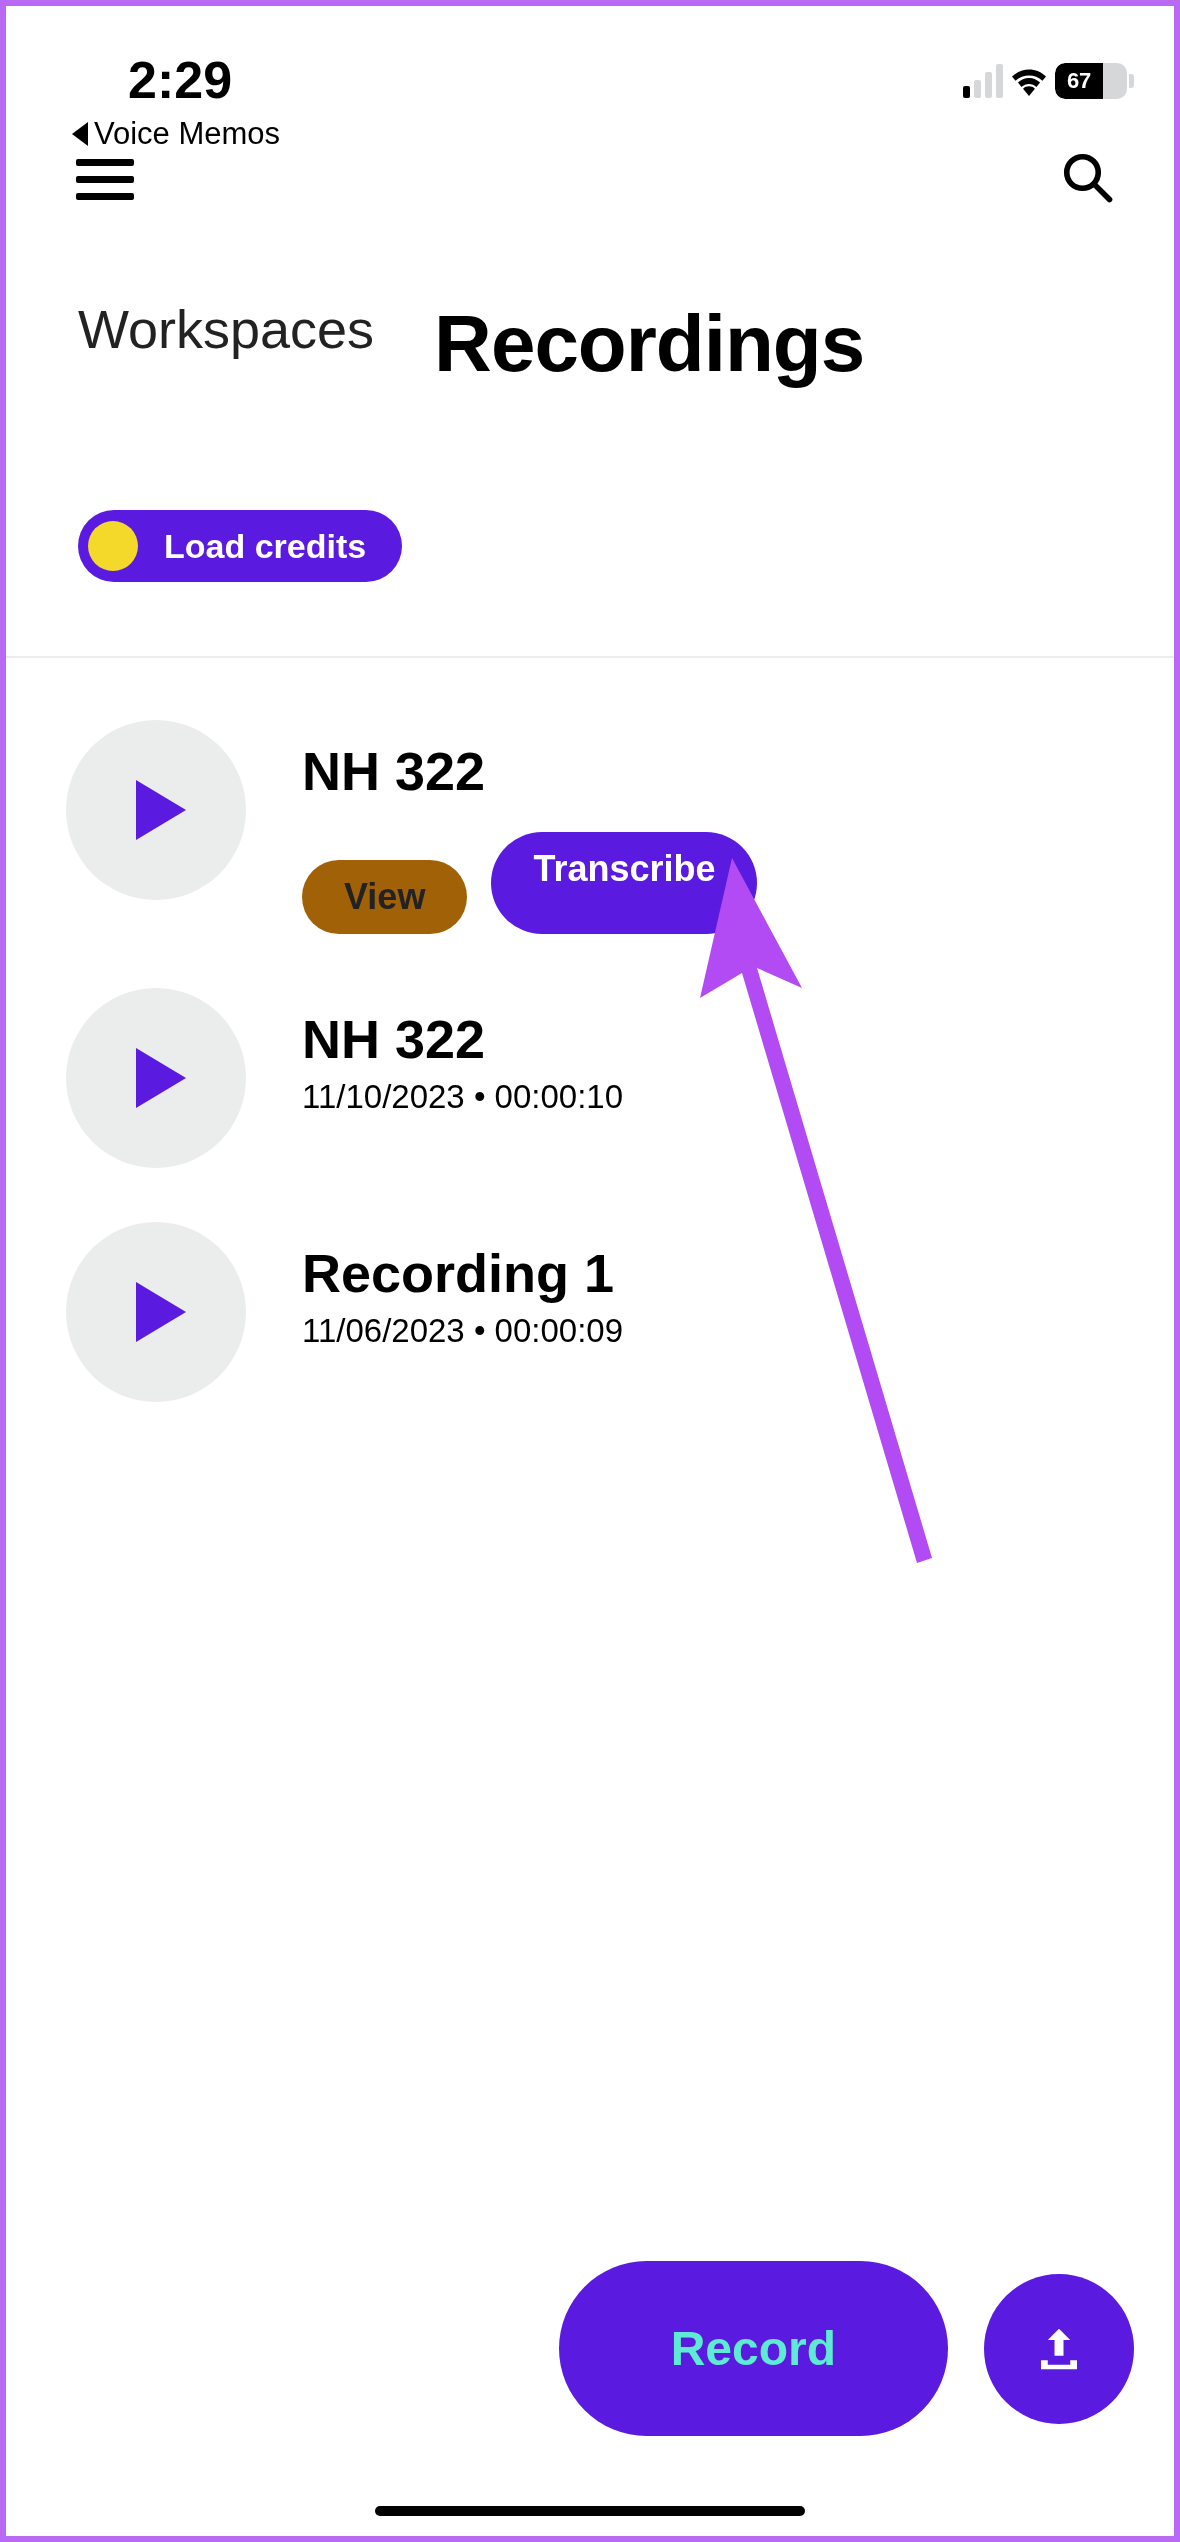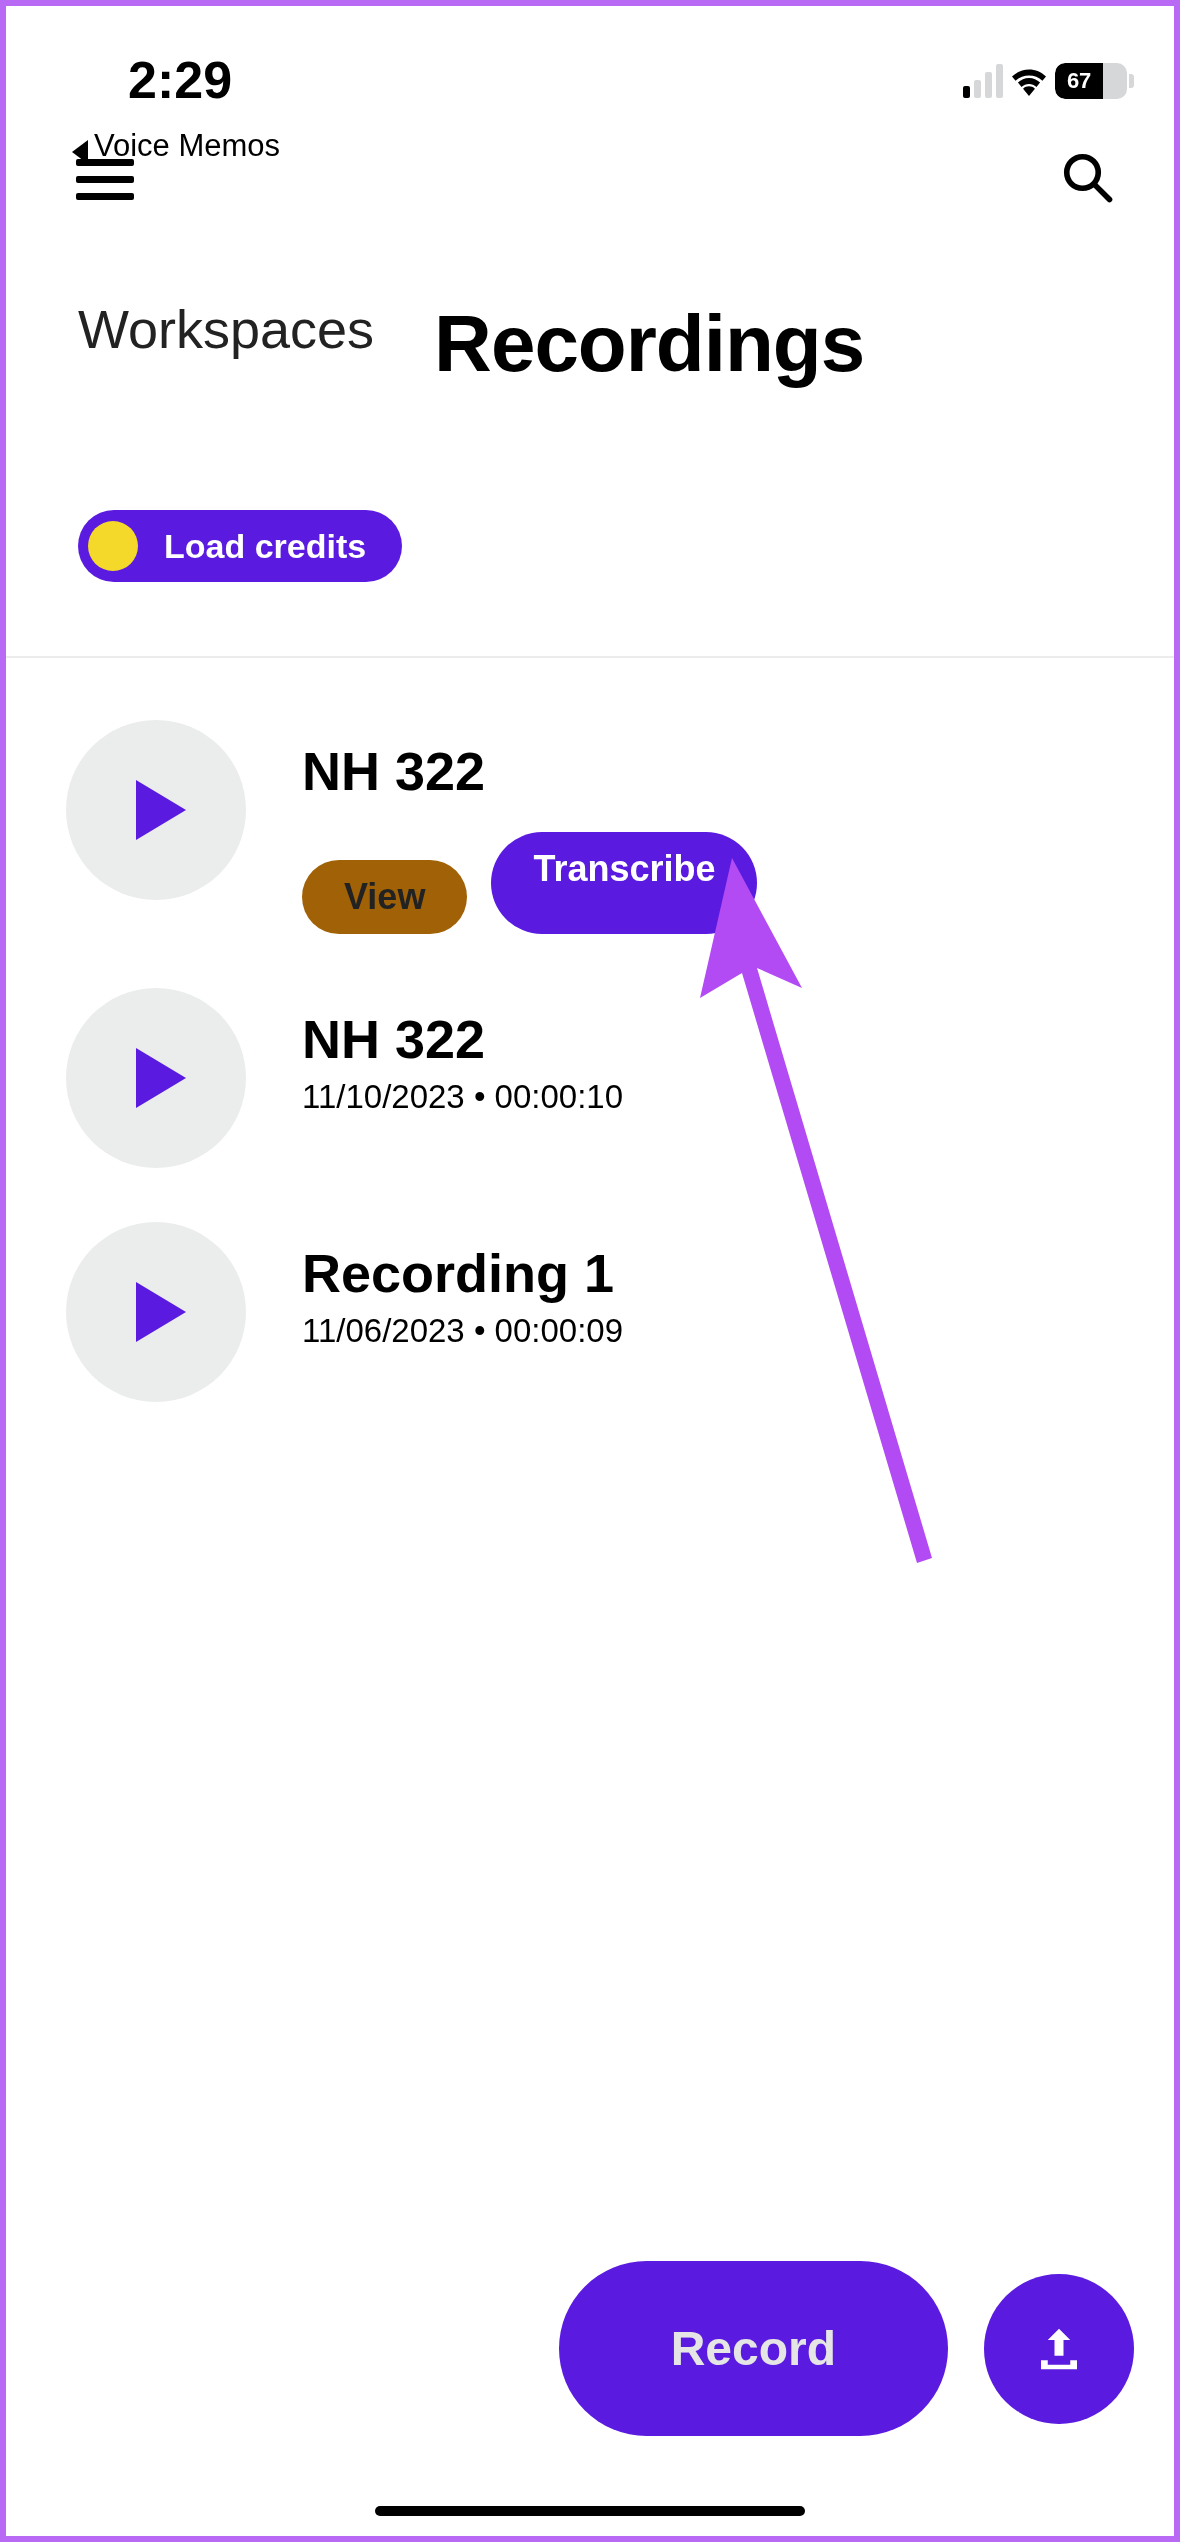--- a/index.html
+++ b/index.html
@@ -10,21 +10,21 @@
       font-family: -apple-system, BlinkMacSystemFont, 'Segoe UI', Helvetica, Arial, sans-serif;
       border: 6px solid #b86af5;
       position: relative;
       overflow: hidden;
     }
 
     
     .status-bar { display: flex; align-items: flex-start; justify-content: space-between; padding: 44px 40px 0 40px; height: 140px; }
     .status-left { display: flex; flex-direction: column; align-items: flex-start; }
     .status-time { font-size: 52px; font-weight: 700; color: #000; margin-left: 82px; }
-    .status-back { display: flex; align-items: flex-end; margin-top: 18px; margin-left: 26px; }
+    .status-back { display: flex; align-items: center; margin-top: 6px; margin-left: 26px; }
     .back-tri { width: 0; height: 0; border-top: 12px solid transparent; border-bottom: 12px solid transparent; border-right: 16px solid #000; margin-right: 6px; }
     .back-label { font-size: 31px; color: #000; }
     .status-right { display: flex; align-items: center; gap: 4px; margin-top: 12px; }
     .cell-bars { display: flex; align-items: flex-end; gap: 4px; height: 34px; }
     .cell-bars span { width: 7px; background: #d6d7d9; border-radius: 2px; }
     .cell-bars span:nth-child(1){height:12px;background:#000;} .cell-bars span:nth-child(2){height:18px;} .cell-bars span:nth-child(3){height:26px;} .cell-bars span:nth-child(4){height:34px;}
     .wifi svg { width: 44px; height: 34px; }
     .batt { display:flex; align-items:center; }
     .batt-body { width: 72px; height: 36px; border-radius: 10px; background: #d6d7d9; position: relative; overflow:hidden; }
     .batt-fill { position:absolute; left:0; top:0; bottom:0; width:67%; background:#000; border-radius: 10px 0 0 10px; display:flex; align-items:center; justify-content:center; }
@@ -58,21 +58,21 @@
     .rec-body { padding-top:20px; flex:1; }
     .rec-name { font-size:54px; font-weight:800; color:#000; }
     .btn-row { display:flex; gap:24px; margin-top:30px; }
     .pill { border-radius:999px; padding:16px 42px; font-size:36px; font-weight:800; cursor:pointer; }
     .pill-grey { background:#a16207; color:#222;margin-top:28px; }
     .pill-purple { background:#5a1ae0; color:#fff; }
     .rec-meta { font-size:33px; color:#000000; margin-top:8px; }
 
     
     .bottom { position:absolute; bottom:100px; right:40px; display:flex; align-items:center; gap:36px; }
-    .record-btn { background:#5a1ae0; color:#e5e5e5; font-size:48px; font-weight:800; padding:60px 112px; border-radius:999px; cursor:pointer; }
+    .record-btn { background:#5a1ae0; color:#5eead4; font-size:48px; font-weight:800; padding:60px 112px; border-radius:999px; cursor:pointer; }
     .upload-btn { width:150px; height:150px; background:#5a1ae0; border-radius:50%; display:flex; align-items:center; justify-content:center; cursor:pointer; }
     .upload-btn svg { width:54px; height:54px; }
 
     
     .home-ind { position:absolute; bottom:20px; left:50%; transform:translateX(-50%); width:430px; height:10px; background:#000; border-radius:6px; }
 
     
     .arrow-annot { position:absolute; left:656px; top:852px; pointer-events:none; }
     .arrow-annot svg { width:300px; height:720px; }
   </style>

